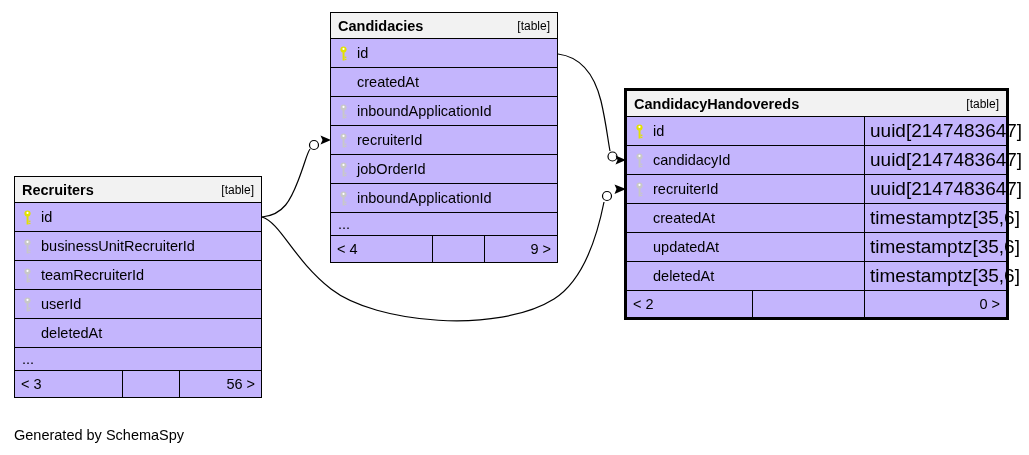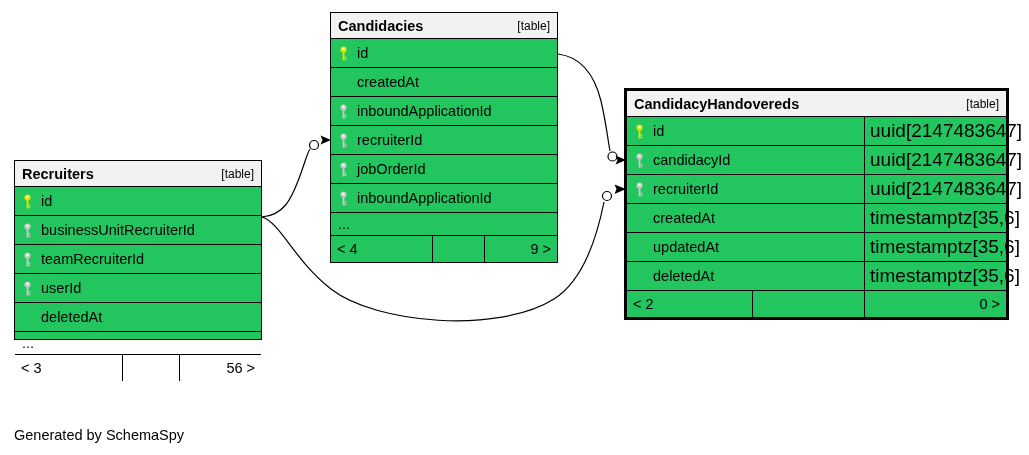--- a/index.html
+++ b/index.html
@@ -2,21 +2,21 @@
 <html style="--primary-key: #e2e200; --foreign-key: #c8c8c8; --header-bg: #f2f2f2; --line: #000000;"><head>
 <meta charset="utf-8">
 <style>
   html,body{margin:0;padding:0;}
   body{
     width:1029px;height:455px;position:relative;background:#ffffff;
     font-family:"Liberation Sans",sans-serif;color:#000;
     overflow:hidden;
   }
   .tbl{
-    position:absolute;background:#22c55e;border:1px solid #000;
+    position:absolute;background:#c4b5fd;border:1px solid #000;
     display:flex;flex-direction:column;box-sizing:border-box;z-index:1;
   }
   .tbl.focus{border-width:3px;}
   .tbl-header{
     height:26px;flex:none;background:var(--header-bg,#f2f2f2);
     border-bottom:1px solid #000;display:flex;align-items:center;
     justify-content:space-between;padding:0 7px;box-sizing:border-box;
     white-space:nowrap;
   }
   .tbl-name{font-weight:bold;font-size:14.5px;}
@@ -48,21 +48,21 @@
   .fcell.right{justify-content:flex-end;padding-right:6px;flex:1;}
   #edge-layer{position:absolute;left:0;top:0;z-index:5;pointer-events:none;}
   .edge{stroke:#000;stroke-width:1.2;fill:none;}
   .edge-dot{fill:#fff;stroke:#000;stroke-width:1.2;}
   .edge-arrow{fill:#000;stroke:none;}
   .caption{position:absolute;left:14px;top:427px;font-size:14.5px;}
 </style>
 </head>
 <body>
 
-<div class="tbl" style="left:14px;top:160px;width:248px;height:180px;">
+<div class="tbl" style="left:14px;top:176px;width:248px;height:222px;">
   <div class="tbl-header">
     <span class="tbl-name">Recruiters</span>
     <span class="tbl-tag">[table]</span>
   </div>
   <div class="row">
     <span class="keyslot">
       <svg class="key-primary" width="9" height="15" viewBox="0 0 9 15">
           <circle cx="4.5" cy="3.5" r="3.1" fill="currentColor"></circle>
           <circle cx="4.5" cy="2.9" r="1.05" fill="#fff"></circle>
           <rect x="3.6" y="6.2" width="1.9" height="8.3" fill="currentColor"></rect>

